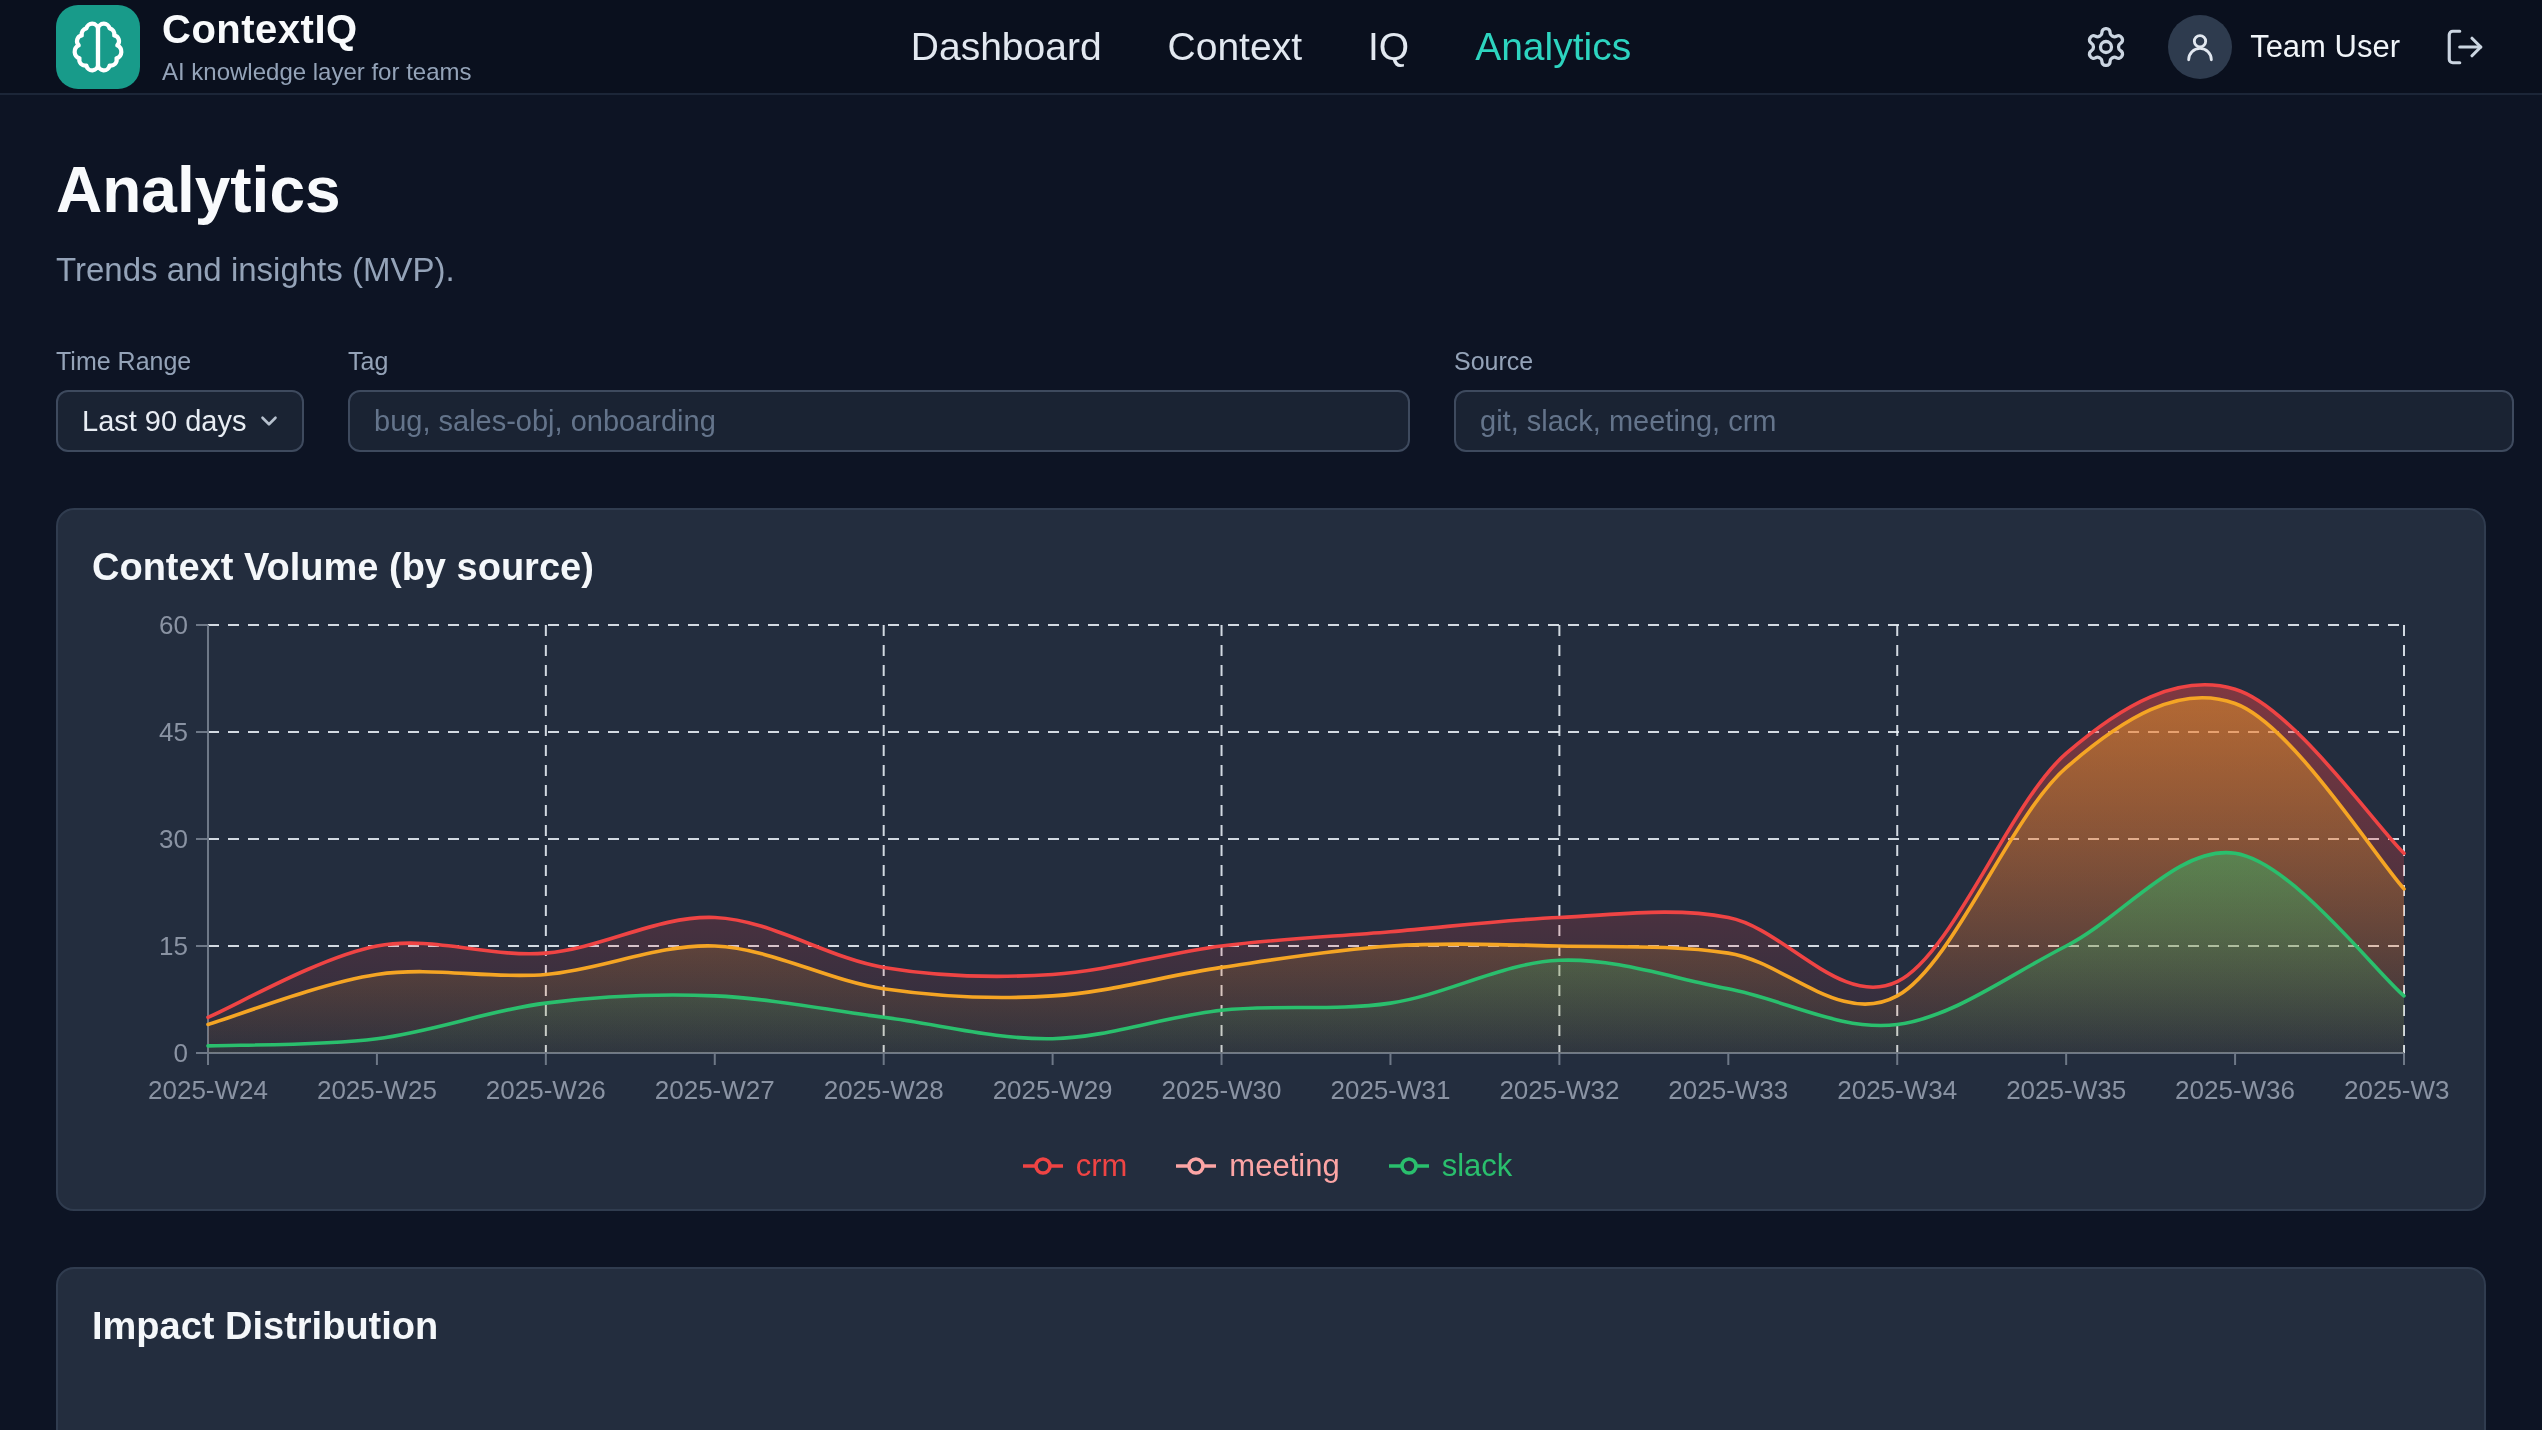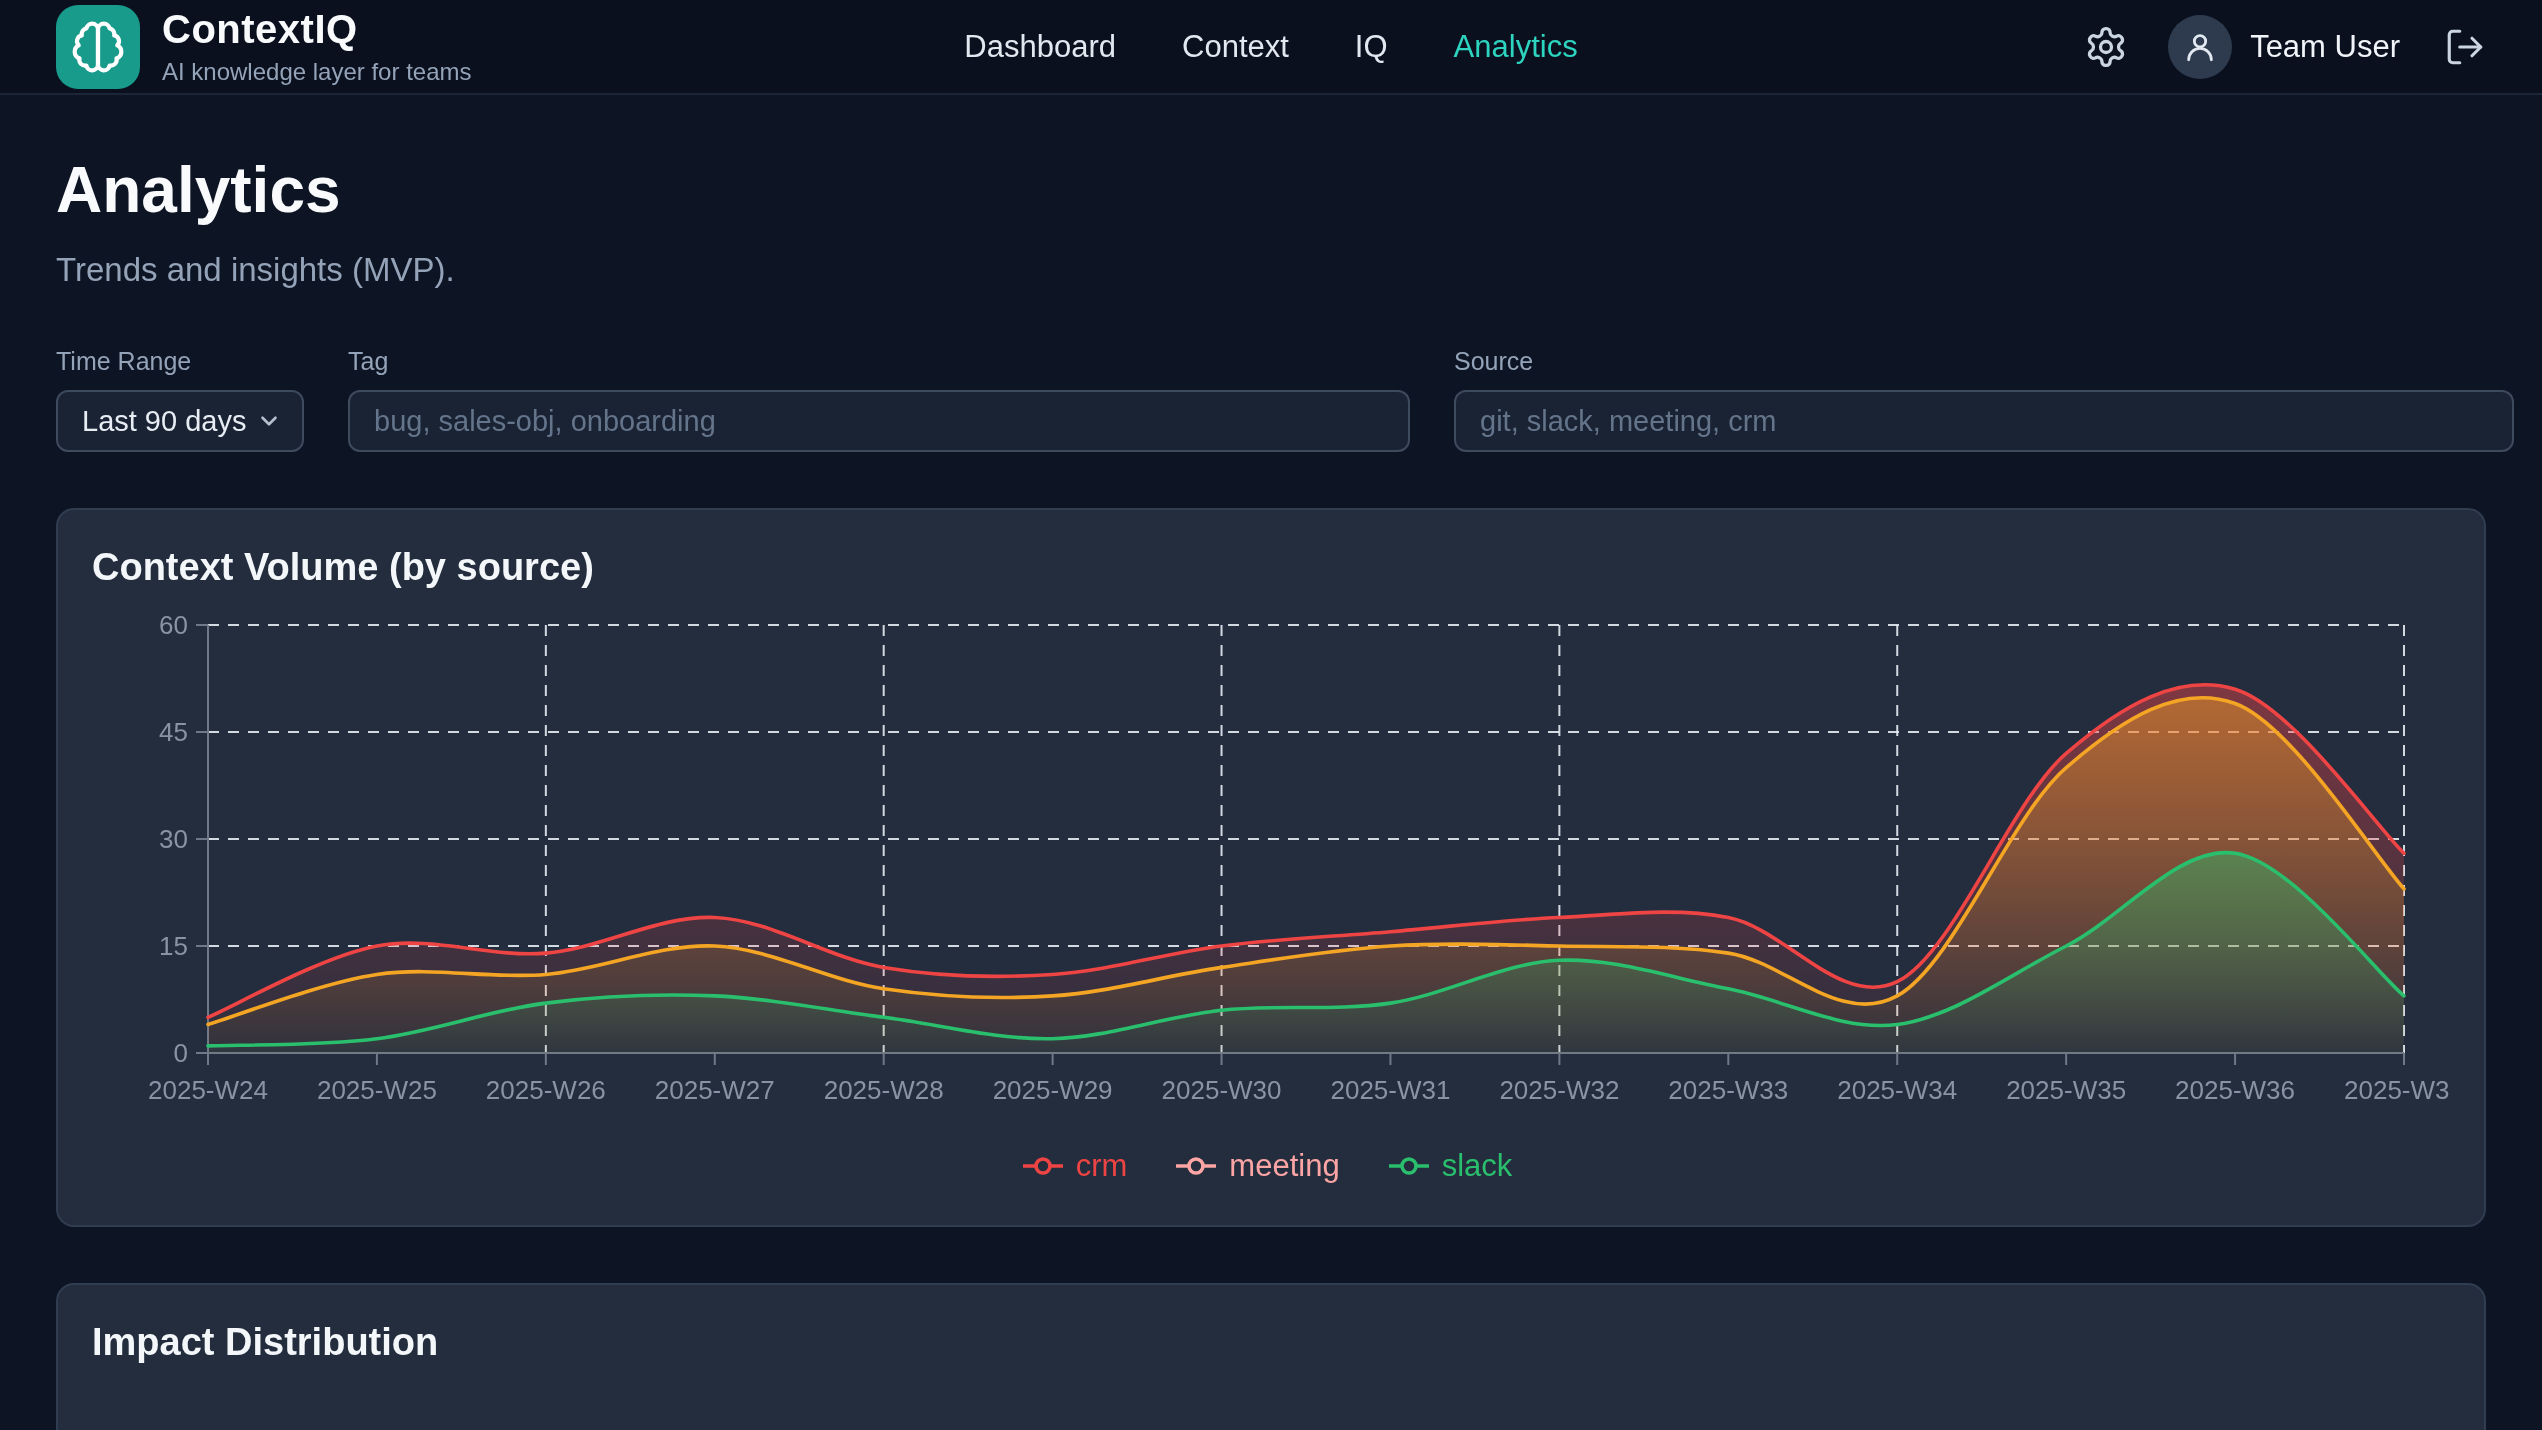--- a/index.html
+++ b/index.html
@@ -20,21 +20,21 @@
     width:84px; height:84px; border-radius:22px; background:#189b8a;
     display:flex; align-items:center; justify-content:center;
   }
   .logo svg { width:56px; height:56px; }
   .brand-title { font-size:40px; font-weight:700; letter-spacing:.5px; color:#f8fafc; }
   .brand-sub { font-size:24px; color:#94a3b8; margin-top:6px; }
   .main-nav {
     position:absolute; left:50%; transform:translateX(-50%);
     display:flex; gap:66px; align-items:center;
   }
-  .nav-link { font-size:31px; color:#e2e8f0; text-decoration:none; cursor:pointer; }
+  .nav-link { font-size:39px; color:#e2e8f0; text-decoration:none; cursor:pointer; }
   .nav-link.active { color:#2dd4bf; }
   .user-area { margin-left:auto; display:flex; align-items:center; }
   .icon-btn { background:none; border:none; cursor:pointer; display:flex; align-items:center; }
   .icon-btn svg { width:44px; height:44px; stroke:#cbd5e1; }
   .avatar {
     width:64px; height:64px; border-radius:50%; background:#2e3b4e;
     display:flex; align-items:center; justify-content:center; margin-left:40px;
   }
   .avatar svg { width:34px; height:34px; stroke:#e2e8f0; }
   .user-name { font-size:31px; color:#f1f5f9; margin-left:18px; }
@@ -57,21 +57,21 @@
     height:62px; background:#1a2333; border:2px solid #3e4a5e; border-radius:12px;
     font-size:29px; color:#e8edf4; padding:0 24px; outline:none;
     font-family:"Liberation Sans","DejaVu Sans",sans-serif;
   }
   .text-input::placeholder { color:#64748b; }
   .field-source .text-input { width:1060px; }
   .field-tag .text-input { width:1062px; }
   
   .card {
     margin-top:56px; background:#232d3e; border:2px solid #303c4f;
-    border-radius:18px; padding:36px 44px 36px 34px;
+    border-radius:18px; padding:36px 44px 20px 34px;
   }
   .card-title { font-size:38px; font-weight:700; color:#f4f7fa; }
   .btn-row { display:flex; gap:26px; margin-top:28px; }
   .export-btn {
     background:transparent; border:2px solid #d3dae3; border-radius:10px;
     color:#f1f5f9; font-size:27px; padding:13px 26px; cursor:pointer;
     font-family:"Liberation Sans","DejaVu Sans",sans-serif;
   }
   .chart-area { margin-top:20px; width:2358px; height:520px; position:relative; }
   .chart-area svg { position:absolute; inset:0; }

